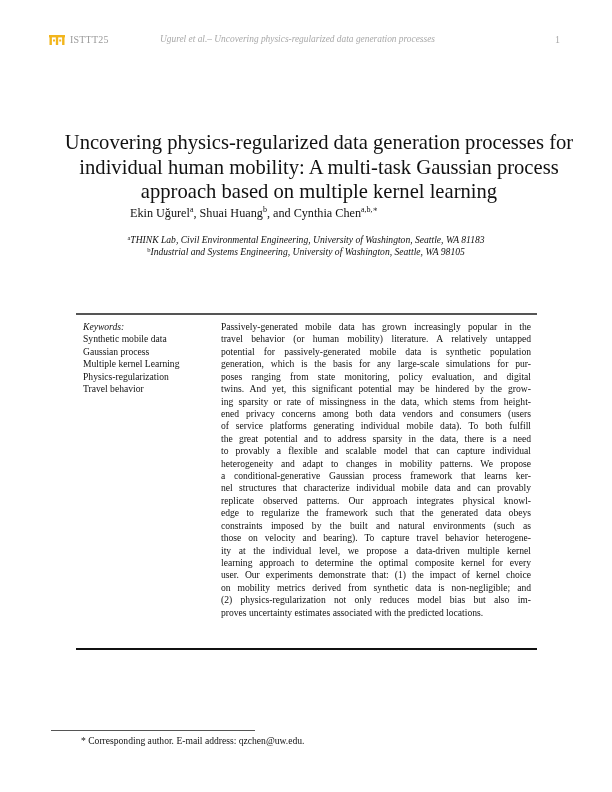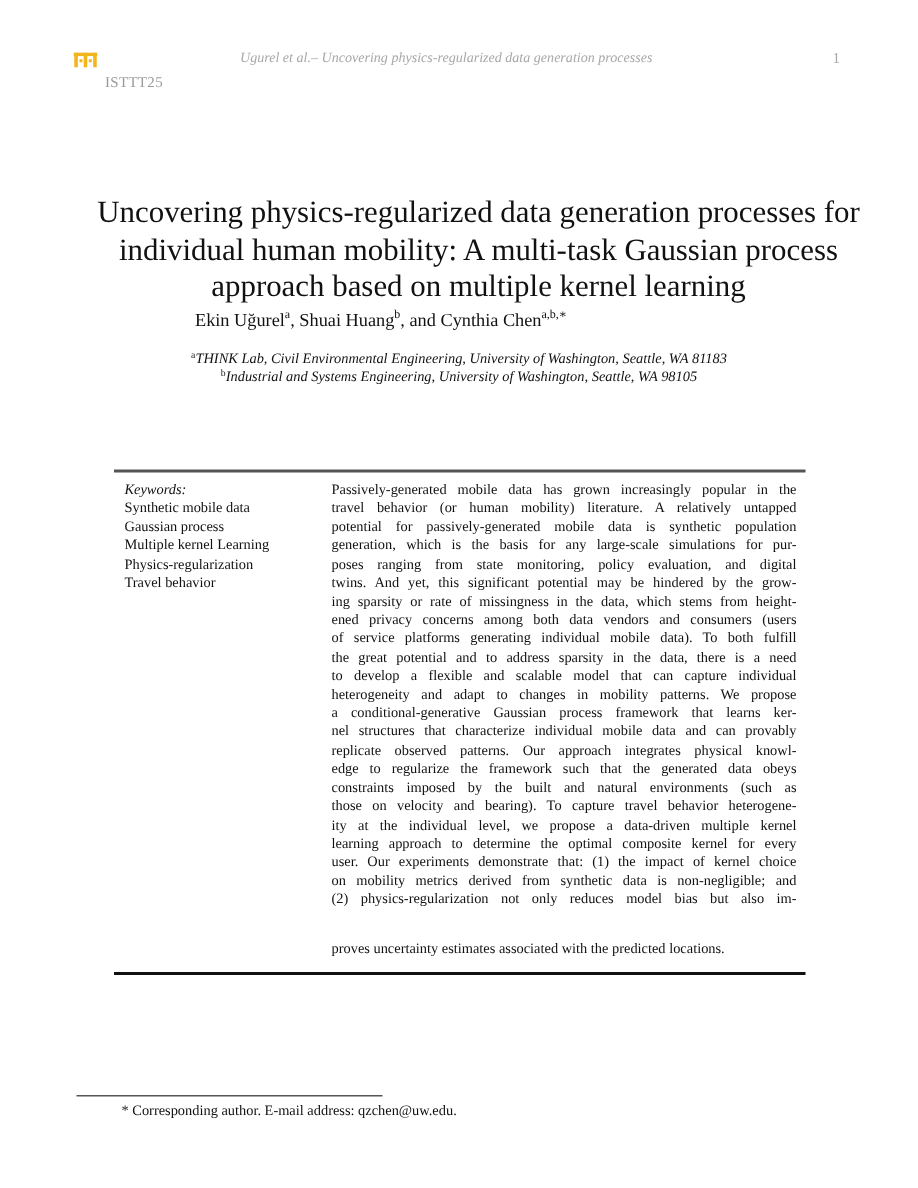--- a/index.html
+++ b/index.html
@@ -2,21 +2,21 @@
 <html><head>
 <meta charset="utf-8">
 <style>
   html, body { margin: 0; padding: 0; background: #ffffff; }
   body {
     width: 612px; height: 792px; position: relative; overflow: hidden;
     font-family: "Liberation Serif", "DejaVu Serif", serif; color: #111;
   }
   .header { position: absolute; top: 34px; left: 0; width: 612px; height: 14px; }
   .logo { position: absolute; left: 49px; top: 1px; width: 16px; height: 10px; }
-  .journal { position: absolute; left: 70px; top: 0; font-size: 10px; color: #9a9a9a; letter-spacing: 0.2px; margin-top: 16px; }
+  .journal { position: absolute; left: 70px; top: 0; font-size: 10px; color: #9a9a9a; letter-spacing: 0.2px; }
   .running-title { position: absolute; left: 160px; top: 0; font-size: 9.4px; color: #a8a8a8; font-style: italic; }
   .page-num { position: absolute; left: 555px; top: 0; font-size: 10px; color: #a8a8a8; }
 
   .title {
     position: absolute; top: 117px; left: 40px; width: 532px; text-align: center;
     font-size: 20.6px; line-height: 24.5px; color: #111;
   }
   .authors {
     position: absolute; top: 206px; left: 0; width: 508px; text-align: center;
     font-size: 12.2px; color: #111;
@@ -32,21 +32,21 @@
   .rule-bottom { position: absolute; top: 648px; left: 76px; width: 461px; height: 2px; background: #111; }
 
   .keywords { position: absolute; top: 321px; left: 83px; width: 130px; font-size: 9.6px; line-height: 12.4px; }
   .keywords .kw-head { font-style: italic; }
 
   .abstract {
     position: absolute; top: 321px; left: 221px; width: 310px;
     font-size: 9.6px; line-height: 12.42px; text-align: justify; hyphens: manual;
   }
   .abstract .ln { display: block; text-align: justify; text-align-last: justify; white-space: nowrap; }
-  .abstract .ln.last { text-align-last: left; margin-top: 20px; }
+  .abstract .ln.last { text-align-last: left; }
 
   .fn-rule { position: absolute; top: 730px; left: 51px; width: 204px; height: 1px; background: #555; }
   .footnote { position: absolute; top: 735px; left: 81px; font-size: 9.6px; color: #111; }
 </style>
 </head>
 <body>
 
 <div class="header">
   <svg class="logo" viewBox="0 0 16 10">
     <rect x="0" y="0" width="16" height="2.4" fill="#f2b51c"></rect>
@@ -91,21 +91,21 @@
     <span class="ln">Passively-generated mobile data has grown increasingly popular in the</span>
     <span class="ln">travel behavior (or human mobility) literature.  A relatively untapped</span>
     <span class="ln">potential for passively-generated mobile data is synthetic population</span>
     <span class="ln">generation, which is the basis for any large-scale simulations for pur-</span>
     <span class="ln">poses ranging from state monitoring, policy evaluation, and digital</span>
     <span class="ln">twins. And yet, this significant potential may be hindered by the grow-</span>
     <span class="ln">ing sparsity or rate of missingness in the data, which stems from height-</span>
     <span class="ln">ened privacy concerns among both data vendors and consumers (users</span>
     <span class="ln">of service platforms generating individual mobile data). To both fulfill</span>
     <span class="ln">the great potential and to address sparsity in the data, there is a need</span>
-    <span class="ln">to develop a flexible and scalable model that can capture individual</span>
+    <span class="ln">to provably a flexible and scalable model that can capture individual</span>
     <span class="ln">heterogeneity and adapt to changes in mobility patterns.  We propose</span>
     <span class="ln">a conditional-generative Gaussian process framework that learns ker-</span>
     <span class="ln">nel structures that characterize individual mobile data and can provably</span>
     <span class="ln">replicate observed patterns.  Our approach integrates physical knowl-</span>
     <span class="ln">edge to regularize the framework such that the generated data obeys</span>
     <span class="ln">constraints imposed by the built and natural environments (such as</span>
     <span class="ln">those on velocity and bearing). To capture travel behavior heterogene-</span>
     <span class="ln">ity at the individual level, we propose a data-driven multiple kernel</span>
     <span class="ln">learning approach to determine the optimal composite kernel for every</span>
     <span class="ln">user. Our experiments demonstrate that: (1) the impact of kernel choice</span>

